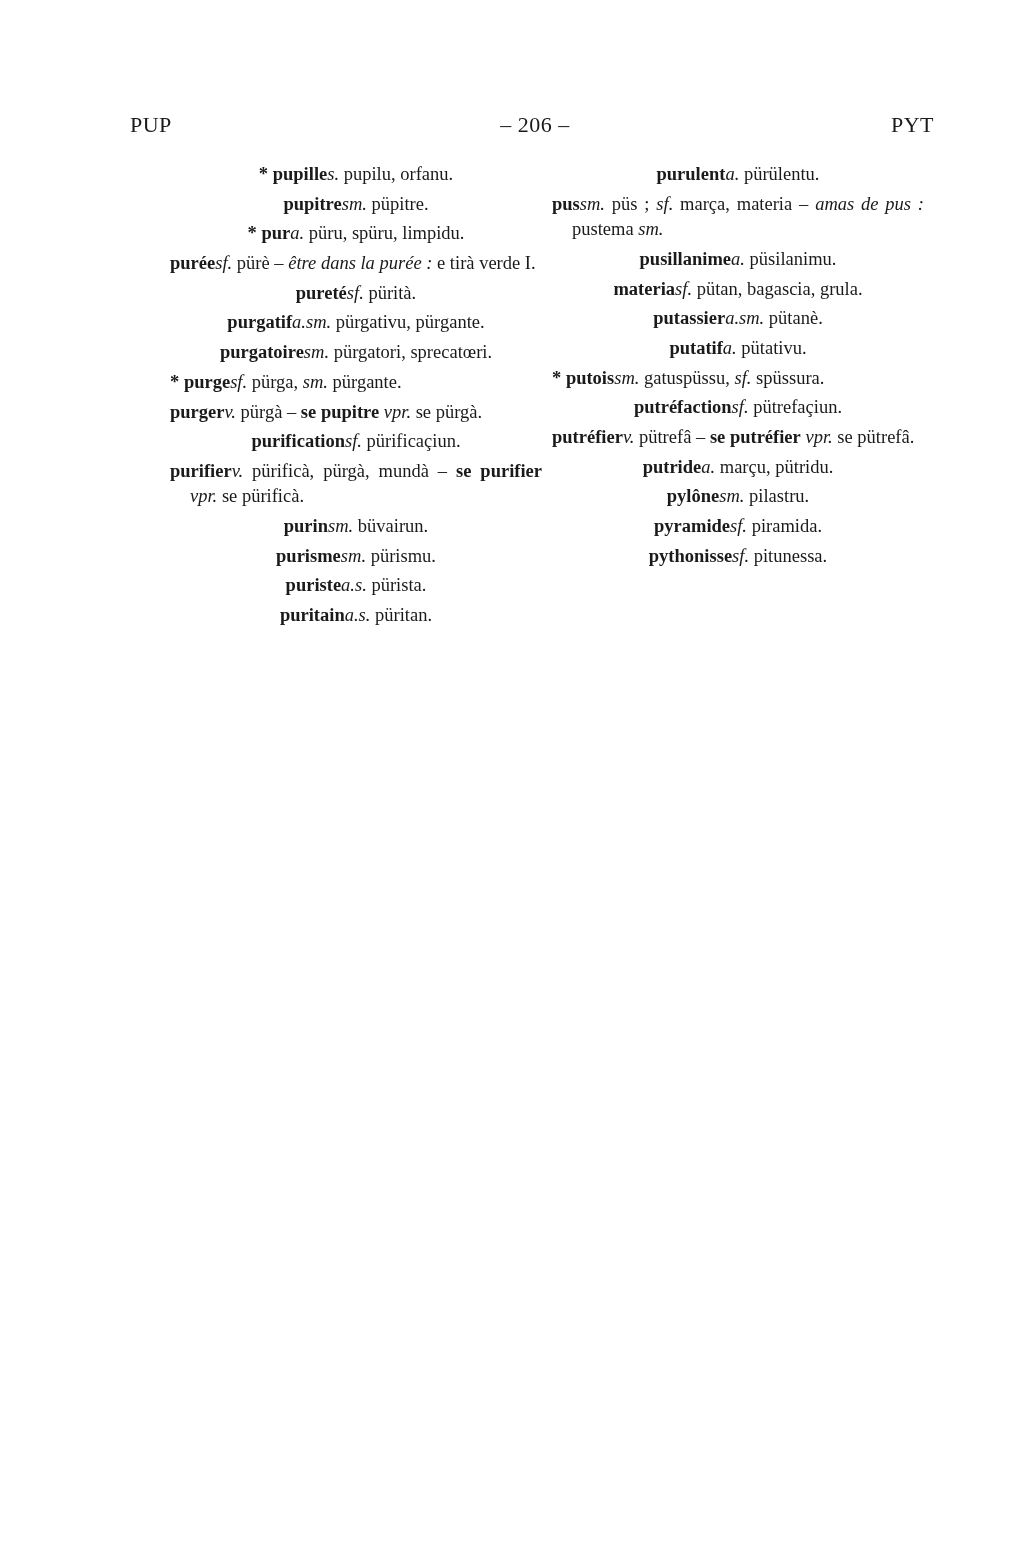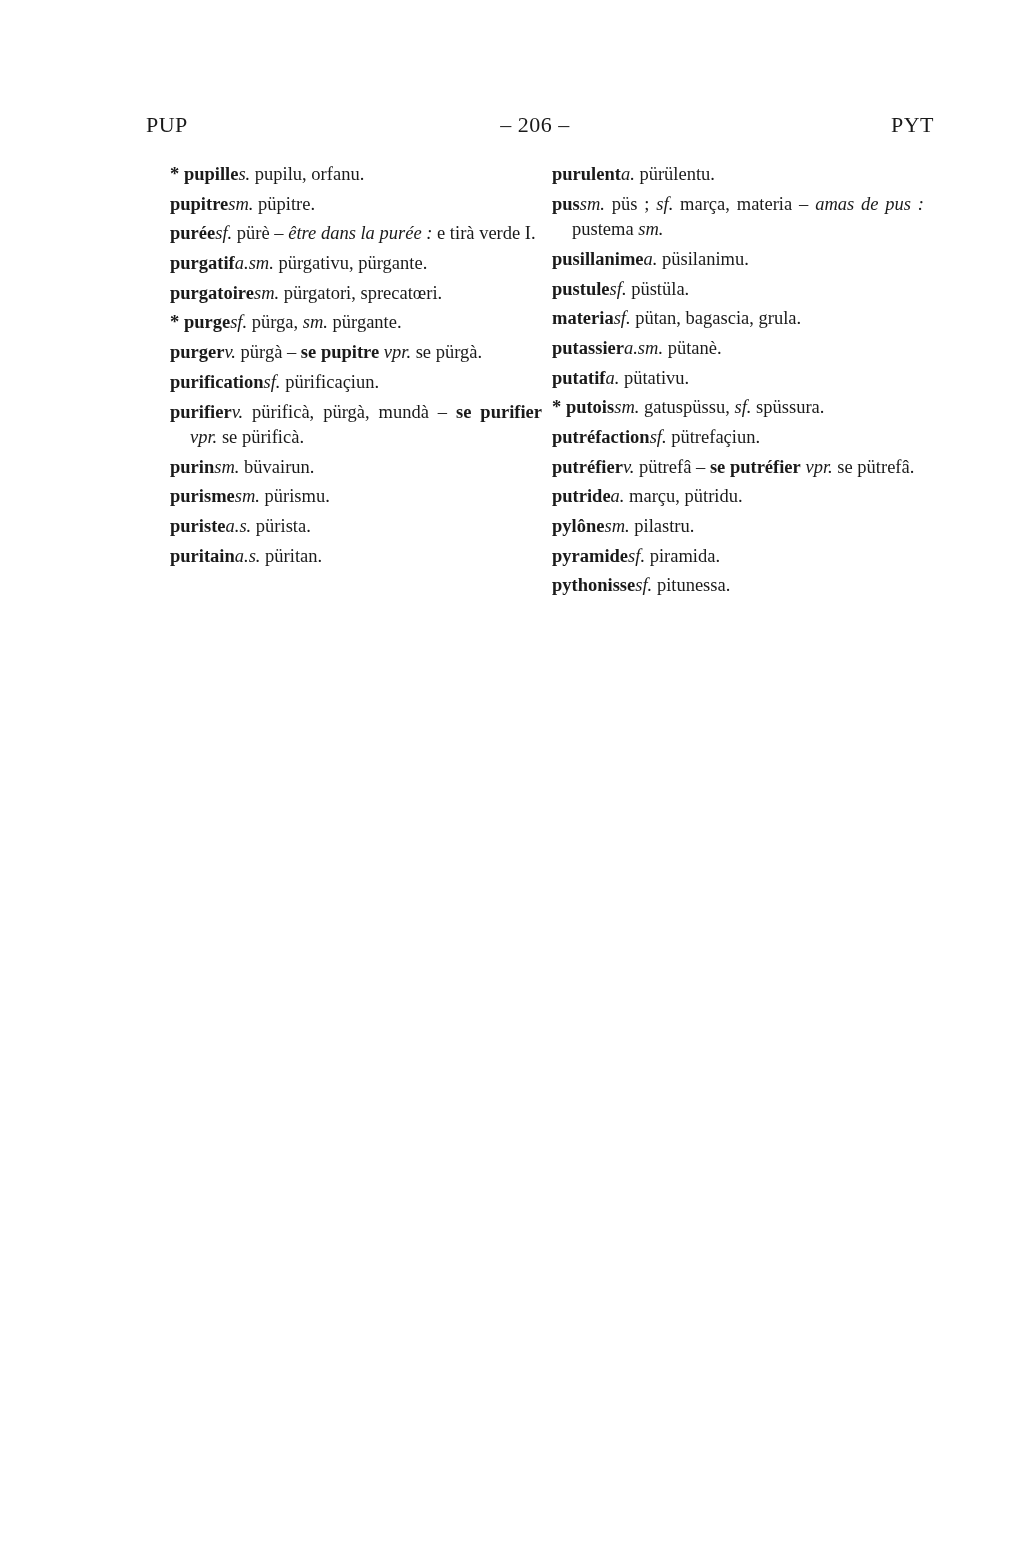--- a/index.html
+++ b/index.html
@@ -27,21 +27,21 @@
     position: absolute;
     left: 130px;
     top: 112px;
     width: 810px;
     height: 28px;
     font-size: 22px;
     letter-spacing: 0.5px;
   }
   .rh-left {
     position: absolute;
-    left: 16px;
+    left: 0;
     top: 0;
   }
   .rh-center {
     position: absolute;
     left: 0;
     top: 0;
     width: 810px;
     text-align: center;
   }
   .rh-right {
@@ -63,21 +63,21 @@
   }
   .col-left { left: 40px; }
   .col-right { left: 422px; }
 
   .entry {
     font-size: 18.5px;
     line-height: 25.5px;
     margin-bottom: 4.2px;
     text-indent: -20px;
     padding-left: 20px;
-    text-align: left;
+    text-align: center;
   }
   .entry.justify {
     text-align: justify;
   }
   .hw {
     font-weight: bold;
   }
   .it {
     font-style: italic;
   }
@@ -96,37 +96,38 @@
   <div class="running-head">
     <span class="rh-left">PUP</span>
     <span class="rh-center">– 206 –</span>
     <span class="rh-right">PYT</span>
   </div>
 
   <div class="columns">
     <div class="col col-left" id="col-left">
         <div class="entry"><span class="star">* </span><span class="hw">pupille</span><span class="it">s.</span><span> pupilu, orfanu.</span></div>
         <div class="entry"><span class="hw">pupitre</span><span class="it">sm.</span><span> püpitre.</span></div>
+        <div class="entry"><span class="star">* </span><span class="hw">pur</span><span class="it">a.</span><span> püru, spüru, limpidu.</span></div>
         <div class="entry justify"><span class="hw">purée</span><span class="it">sf.</span><span> pürè – </span><span class="it">être dans la purée :</span><span> e tirà verde I.</span></div>
+        <div class="entry"><span class="hw">pureté</span><span class="it">sf.</span><span> pürità.</span></div>
         <div class="entry"><span class="hw">purgatif</span><span class="it">a.sm.</span><span> pürgativu, pürgante.</span></div>
         <div class="entry"><span class="hw">purgatoire</span><span class="it">sm.</span><span> pürgatori, sprecatœri.</span></div>
         <div class="entry justify"><span class="star">* </span><span class="hw">purge</span><span class="it">sf.</span><span> pürga, </span><span class="it">sm.</span><span> pürgante.</span></div>
         <div class="entry justify"><span class="hw">purger</span><span class="it">v.</span><span> pürgà – </span><span class="bi">se pupitre</span><span class="it"> vpr.</span><span> se pürgà.</span></div>
         <div class="entry"><span class="hw">purification</span><span class="it">sf.</span><span> pürificaçiun.</span></div>
         <div class="entry justify"><span class="hw">purifier</span><span class="it">v.</span><span> pürificà, pürgà, mundà – </span><span class="bi">se purifier</span><span class="it"> vpr.</span><span> se pürificà.</span></div>
         <div class="entry"><span class="hw">purin</span><span class="it">sm.</span><span> büvairun.</span></div>
         <div class="entry"><span class="hw">purisme</span><span class="it">sm.</span><span> pürismu.</span></div>
         <div class="entry"><span class="hw">puriste</span><span class="it">a.s.</span><span> pürista.</span></div>
         <div class="entry"><span class="hw">puritain</span><span class="it">a.s.</span><span> püritan.</span></div>
       </div>
     <div class="col col-right" id="col-right">
         <div class="entry"><span class="hw">purulent</span><span class="it">a.</span><span> pürülentu.</span></div>
         <div class="entry justify"><span class="hw">pus</span><span class="it">sm.</span><span> püs ; </span><span class="it">sf.</span><span> marça, materia – </span><span class="it">amas de pus :</span><span> pustema </span><span class="it">sm.</span></div>
         <div class="entry"><span class="hw">pusillanime</span><span class="it">a.</span><span> püsilanimu.</span></div>
-        <div class="entry"><span class="hw">pustule</span><span class="it">sf.</span><span> püstüla.</span></div>
         <div class="entry"><span class="hw">materia</span><span class="it">sf.</span><span> pütan, bagascia, grula.</span></div>
         <div class="entry"><span class="hw">putassier</span><span class="it">a.sm.</span><span> pütanè.</span></div>
         <div class="entry"><span class="hw">putatif</span><span class="it">a.</span><span> pütativu.</span></div>
         <div class="entry justify"><span class="star">* </span><span class="hw">putois</span><span class="it">sm.</span><span> gatuspüssu, </span><span class="it">sf.</span><span> spüssura.</span></div>
         <div class="entry"><span class="hw">putréfaction</span><span class="it">sf.</span><span> pütrefaçiun.</span></div>
         <div class="entry justify"><span class="hw">putréfier</span><span class="it">v.</span><span> pütrefâ – </span><span class="bi">se putréfier</span><span class="it"> vpr.</span><span> se pütrefâ.</span></div>
         <div class="entry"><span class="hw">putride</span><span class="it">a.</span><span> marçu, pütridu.</span></div>
         <div class="entry"><span class="hw">pylône</span><span class="it">sm.</span><span> pilastru.</span></div>
         <div class="entry"><span class="hw">pyramide</span><span class="it">sf.</span><span> piramida.</span></div>
         <div class="entry"><span class="hw">pythonisse</span><span class="it">sf.</span><span> pitunessa.</span></div>

